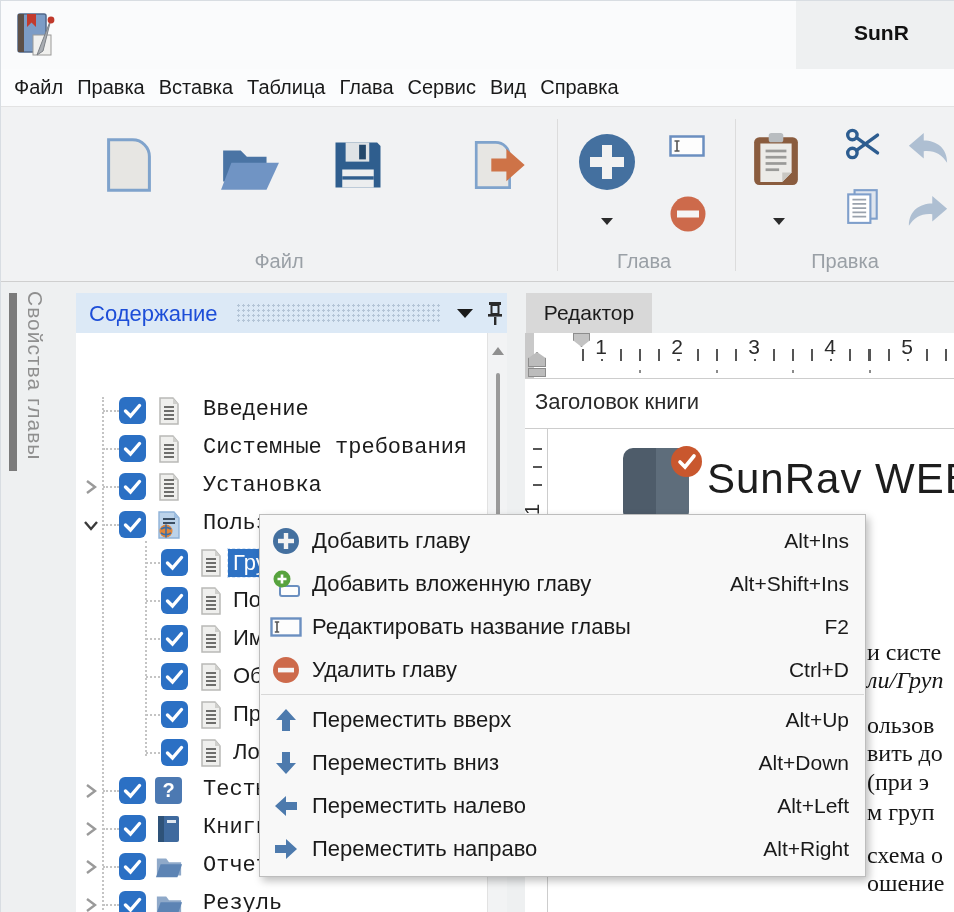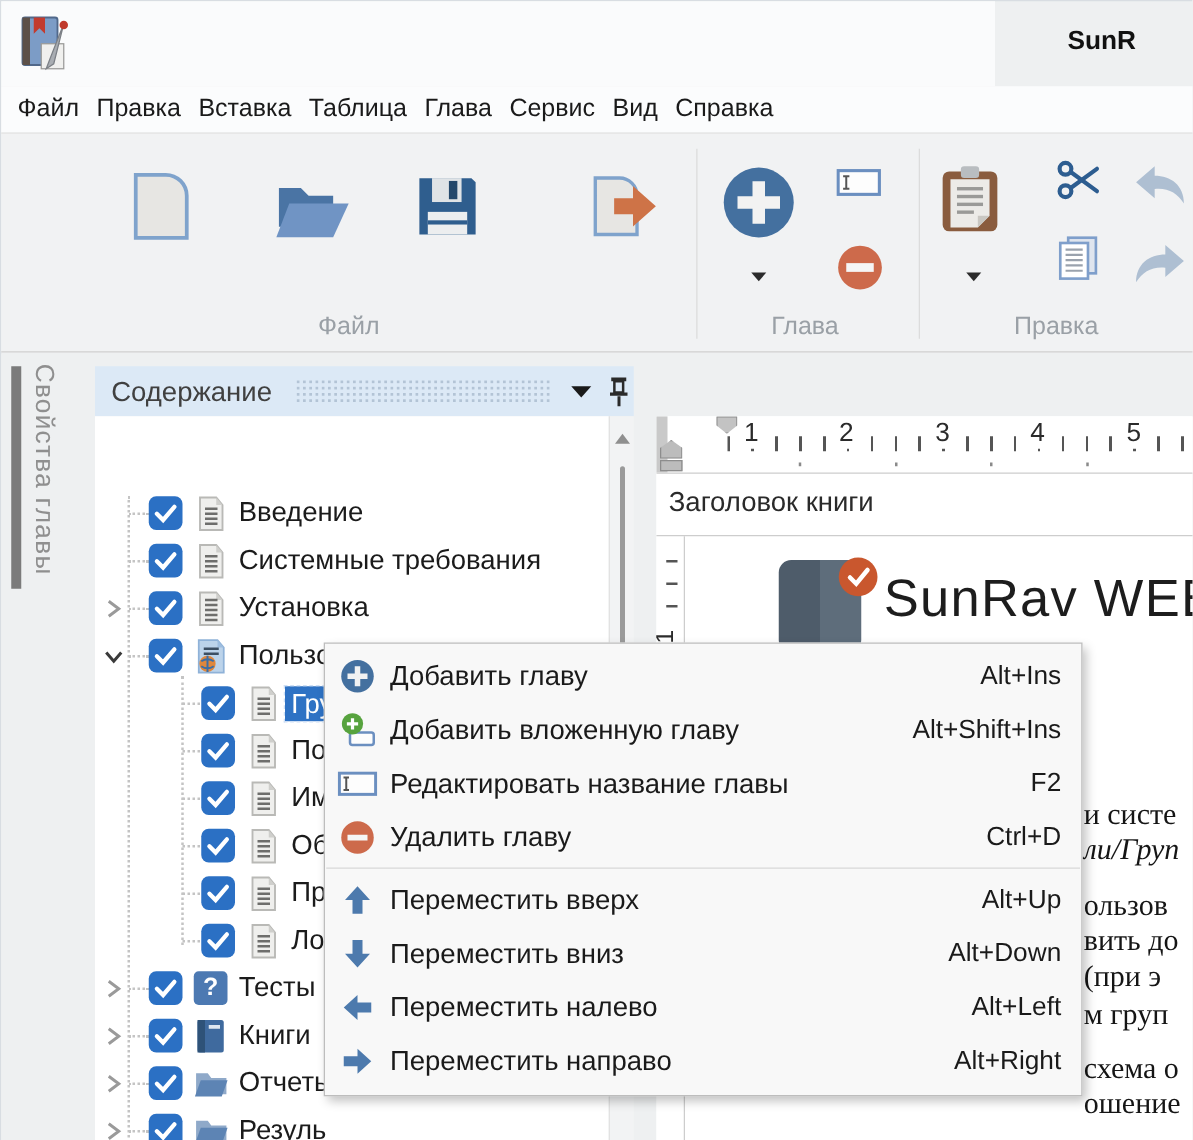--- a/index.html
+++ b/index.html
@@ -25,41 +25,41 @@
 
   
   .main { position:absolute; left:0; top:282px; width:954px; height:630px; background:#eef0f1; }
 
   
   .side-bar-grip { position:absolute; left:8px; top:10px; width:8px; height:178px; background:#7b7b7b; }
   .side-tab-label { position:absolute; left:22px; top:8px; writing-mode:vertical-rl; font-size:21px; color:#8f8f8f; letter-spacing:1px; white-space:nowrap; }
 
   
   .contents-header { position:absolute; left:75px; top:10px; width:431px; height:40px; background:#dce9f6; }
-  .contents-title { position:absolute; left:13px; top:8px; font-size:22px; color:#404040; }
+  .contents-title { position:absolute; left:13px; top:8px; font-size:22px; color:#1d4ed8; }
   .contents-dots { position:absolute; left:160px; top:10px; width:205px; height:20px;
       background-image:radial-gradient(#b3c4d6 1.1px, transparent 1.1px); background-size:5px 5px; }
   .hdr-arrow { position:absolute; left:381px; top:16px; width:0; height:0; border-left:8px solid transparent; border-right:8px solid transparent; border-top:9px solid #1a1a1a; }
   .pin-icon { position:absolute; left:410px; top:8px; }
 
   .tree { position:absolute; left:75px; top:50px; width:411px; height:580px; background:#ffffff; overflow:hidden; }
   .treeline { position:absolute; border-left:2px dotted #c4c4c4; width:0; }
   .trow { position:absolute; left:0; width:411px; height:38px; }
   .trow .chev { position:absolute; left:7px; top:11px; width:16px; height:16px; }
   .trow .cstub { position:absolute; top:18px; border-top:2px dotted #c4c4c4; }
   .trow.lvl1 .cstub { left:27px; width:16px; }
   .trow.lvl2 .cstub { left:70px; width:14px; }
   .chk { position:absolute; top:5px; width:27px; height:27px; background:#2b70c4; border-radius:6px; }
   .trow.lvl1 .chk { left:43px; }
   .trow.lvl2 .chk { left:85px; }
   .ticon { position:absolute; top:4px; width:28px; height:30px; }
   .trow.lvl1 .ticon { left:79px; }
   .trow.lvl2 .ticon { left:121px; }
   .tlabel { position:absolute; top:5px; font-size:22px; color:#1b1b1b; white-space:nowrap; }
-  .trow.lvl1 .tlabel { left:115px; }
+  .trow.lvl1 .tlabel { left:127px;font-family:Liberation Mono, monospace; }
   .trow.lvl2 .tlabel { left:157px; }
   .tlabel.selected { background:#2e72c4; color:#ffffff; outline:1px dashed #cfe0f5; padding:1px 5px; margin-left:-5px; }
   .qicon { position:absolute; top:5px; left:79px; width:27px; height:27px; background:#4c79b2; border-radius:4px; color:#fff; font-weight:bold; font-size:20px; text-align:center; line-height:27px; }
 
   .tree-scroll { position:absolute; left:486px; top:50px; width:20px; height:580px; background:#f2f3f4; border-left:1px solid #e2e2e2; }
   .scroll-up { position:absolute; left:4px; top:14px; width:0; height:0; border-left:6px solid transparent; border-right:6px solid transparent; border-bottom:8px solid #8f8f8f; }
   .scroll-thumb { position:absolute; left:8px; top:40px; width:4px; height:268px; background:#9a9a9a; border-radius:2px; }
 
   
   .editor-tab { position:absolute; left:525px; top:10px; width:126px; height:40px; background:#d8d8d8; font-size:21px; color:#1c1c1c; text-align:center; line-height:40px; }
@@ -432,20 +432,21 @@
         <div class="tlabel">Резуль</div>
       </div>
 
     </div>
 
     <div class="tree-scroll">
       <div class="scroll-up"></div>
       <div class="scroll-thumb"></div>
     </div>
 
+    <div class="editor-tab">Редактор</div>
 
     <div class="editor-body">
 
       <div class="ruler">
         <div class="ruler-ticks"></div>
         <div class="ruler-num" style="left:76px;">1</div>
         <div class="ruler-num" style="left:152px;">2</div>
         <div class="ruler-num" style="left:229px;">3</div>
         <div class="ruler-num" style="left:305px;">4</div>
         <div class="ruler-num" style="left:382px;">5</div>

